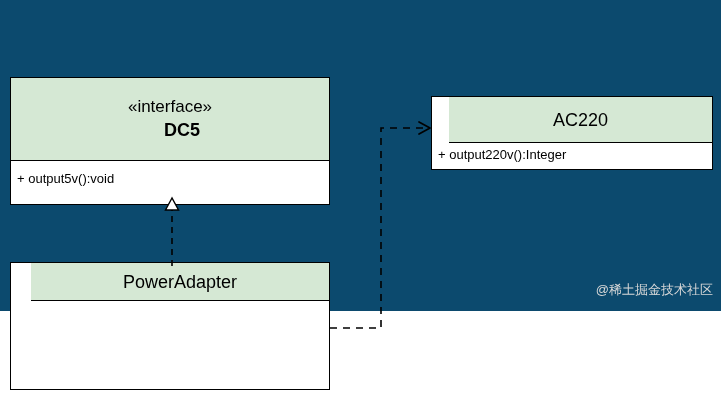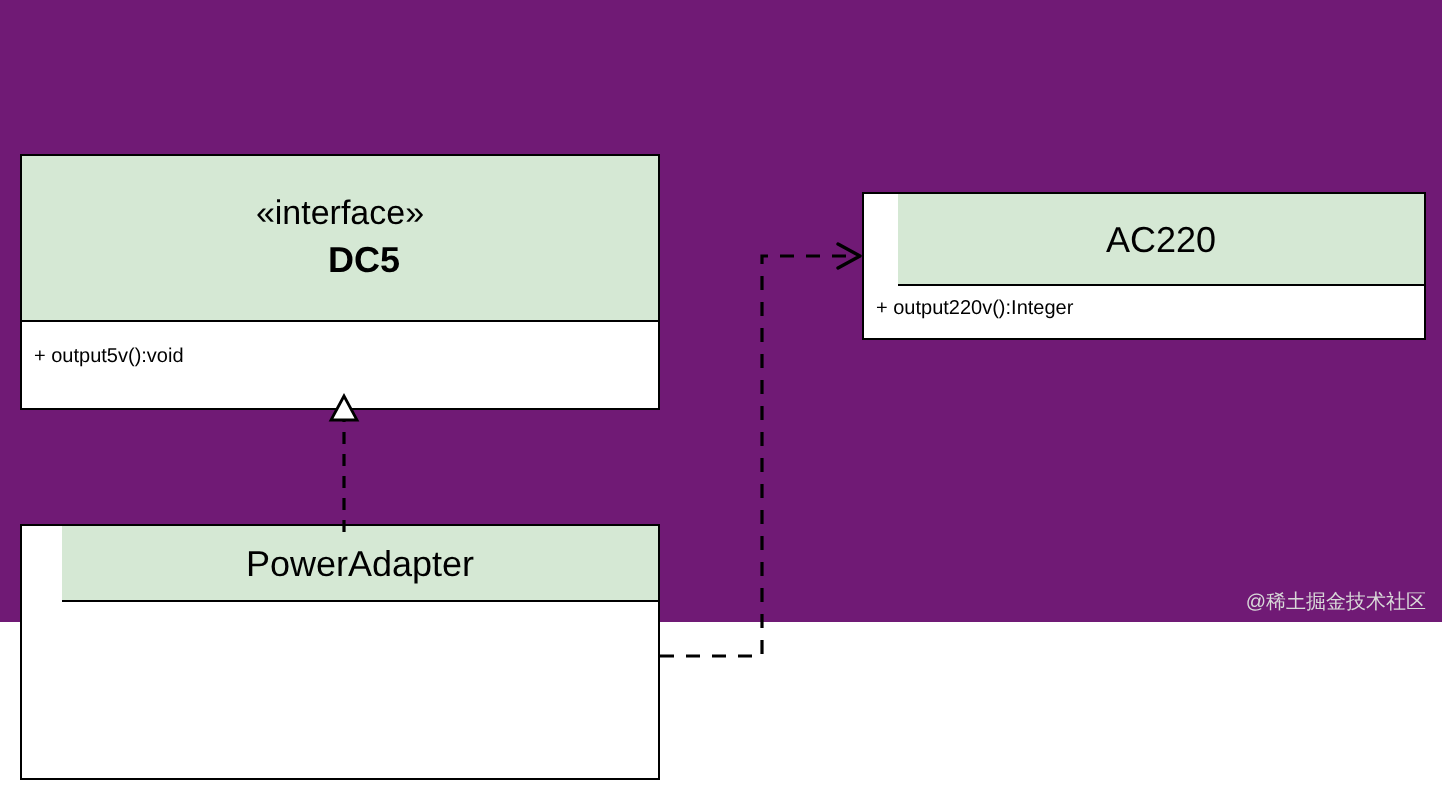--- a/index.html
+++ b/index.html
@@ -10,21 +10,21 @@
     width: 721px;
     height: 405px;
     background: #ffffff;
     font-family: "Liberation Sans", sans-serif;
     overflow: hidden;
   }
   #canvas {
     position: relative;
     width: 721px;
     height: 311px;
-    background: #701a75;
+    background: #0c4a6e;
     text-decoration: underline;
   }
 
   
   .uml-class {
     position: absolute;
     box-sizing: border-box;
     border: 1.4px solid #000000;
     background: #ffffff;
   }
@@ -51,21 +51,21 @@
     margin-left: 24px;
   }
   .uml-header .cls-name-plain {
     font-size: 18px;
     line-height: 24px;
     font-weight: normal;
   }
   .uml-compartment {
     box-sizing: border-box;
     padding: 5px 4px 5px 6px;
-    font-size: 10px;
+    font-size: 13px;
     line-height: 20px;
     color: #000000;
     background: #ffffff;
   }
   .uml-compartment.divided {
     border-bottom: 1.4px solid #000000;
   }
   .uml-member {
     white-space: nowrap;
   }
@@ -134,22 +134,22 @@
     left: 326px;
     top: 120px;
     width: 120px;
     height: 215px;
   }
 
   
   #watermark {
     position: absolute;
     right: 8px;
-    bottom: 0;
-    font-size: 10px;
+    bottom: 12px;
+    font-size: 13px;
     line-height: 18px;
     color: #d8d8d8;
     white-space: nowrap;
     user-select: none;
   }
 </style>
 </head>
 <body>
 
 <div id="canvas">

